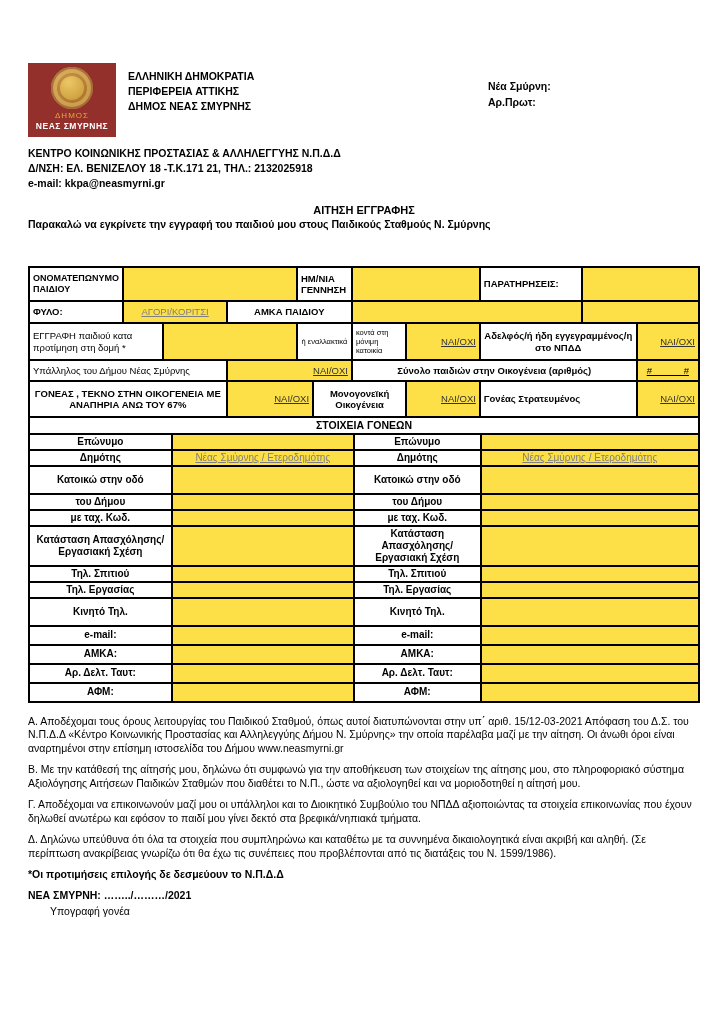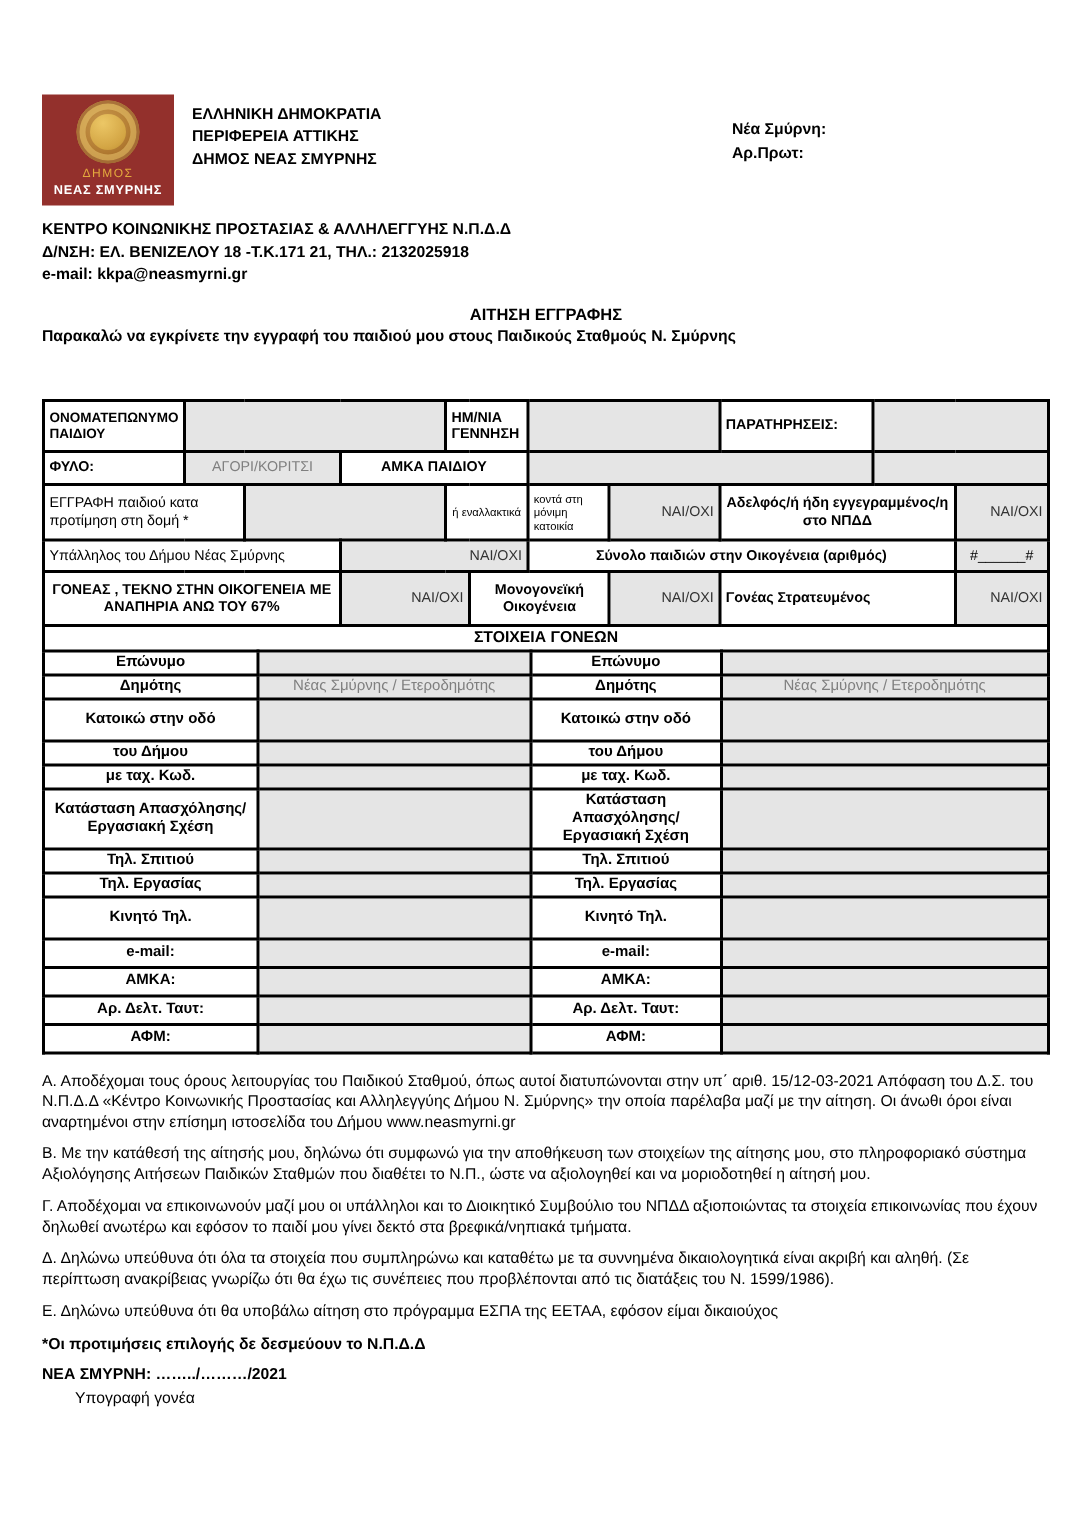--- a/index.html
+++ b/index.html
@@ -23,21 +23,21 @@
   .logo-t2 { color:#ffffff; font-size:8.5px; font-weight:bold; letter-spacing:.5px; line-height:11px; }
   .authority { margin-left:12px; padding-top:6px; font-weight:bold; font-size:10.5px; line-height:15px; }
   .proto { margin-left:auto; width:212px; padding-top:15px; font-weight:bold; font-size:10.5px; line-height:16px; }
   .org { margin-top:9px; font-weight:bold; font-size:10.5px; line-height:15px; }
   
   .doc-title { text-align:center; font-weight:bold; font-size:11px; margin-top:13px; }
   .doc-subtitle { font-weight:bold; font-size:10.5px; margin-top:2px; margin-bottom:8px; }
   
   table.t { border-collapse:collapse; width:100%; table-layout:fixed; font-size:9.5px;margin-top:36px; }
   table.t td { border:2px solid #000; padding:1px 3px; vertical-align:middle; line-height:1.2; overflow:hidden; }
-  .g  { background:#e5e5e5; }
+  .g  { background:#fde047;text-decoration:underline; }
   .b  { font-weight:bold; }
   .c  { text-align:center; }
   .sm { font-size:7.5px; line-height:1.15; }
   .gt { color:#7f7f7f; }
   .yn { color:#333333; text-align:right; }
   .pre { white-space:pre-line; }
   .fit { font-size:9px; }
   table.parents { margin-top:-2px; font-size:10px; }
   tr.tall td { height:19px; }
   td.section { text-align:center; font-weight:bold; font-size:10.5px; height:14px; padding:0; }
@@ -227,20 +227,19 @@
       <td class="g"></td>
     </tr>
   </tbody>
     </table>
 
   <div class="decls">
     <div class="decl">Α. Αποδέχομαι τους όρους λειτουργίας του Παιδικού Σταθμού, όπως αυτοί διατυπώνονται στην υπ΄ αριθ. 15/12-03-2021 Απόφαση του Δ.Σ. του Ν.Π.Δ.Δ «Κέντρο Κοινωνικής Προστασίας και Αλληλεγγύης Δήμου Ν. Σμύρνης» την οποία παρέλαβα μαζί με την αίτηση. Οι άνωθι όροι είναι αναρτημένοι στην επίσημη ιστοσελίδα του Δήμου www.neasmyrni.gr</div>
     <div class="decl">Β. Με την κατάθεσή της αίτησής μου, δηλώνω ότι συμφωνώ για την αποθήκευση των στοιχείων της αίτησης μου, στο πληροφοριακό σύστημα Αξιολόγησης Αιτήσεων Παιδικών Σταθμών που διαθέτει το Ν.Π., ώστε να αξιολογηθεί και να μοριοδοτηθεί η αίτησή μου.</div>
     <div class="decl">Γ. Αποδέχομαι να επικοινωνούν μαζί μου οι υπάλληλοι και το Διοικητικό Συμβούλιο του ΝΠΔΔ αξιοποιώντας τα στοιχεία επικοινωνίας που έχουν δηλωθεί ανωτέρω και εφόσον το παιδί μου γίνει δεκτό στα βρεφικά/νηπιακά τμήματα.</div>
     <div class="decl">Δ. Δηλώνω υπεύθυνα ότι όλα τα στοιχεία που συμπληρώνω και καταθέτω με τα συννημένα δικαιολογητικά είναι ακριβή και αληθή. (Σε περίπτωση ανακρίβειας γνωρίζω ότι θα έχω τις συνέπειες που προβλέπονται από τις διατάξεις του Ν. 1599/1986).</div>
-    <div class="decl">Ε. Δηλώνω υπεύθυνα ότι θα υποβάλω αίτηση στο πρόγραμμα ΕΣΠΑ της ΕΕΤΑΑ, εφόσον είμαι δικαιούχος</div>
     <div class="footnote">*Οι προτιμήσεις επιλογής δε δεσμεύουν το Ν.Π.Δ.Δ</div>
   </div>
 
   <div class="place-date">ΝΕΑ ΣΜΥΡΝΗ: ……../………/2021</div>
   <div class="signature">Υπογραφή γονέα</div>
 
 </div>
 
 </body></html>

